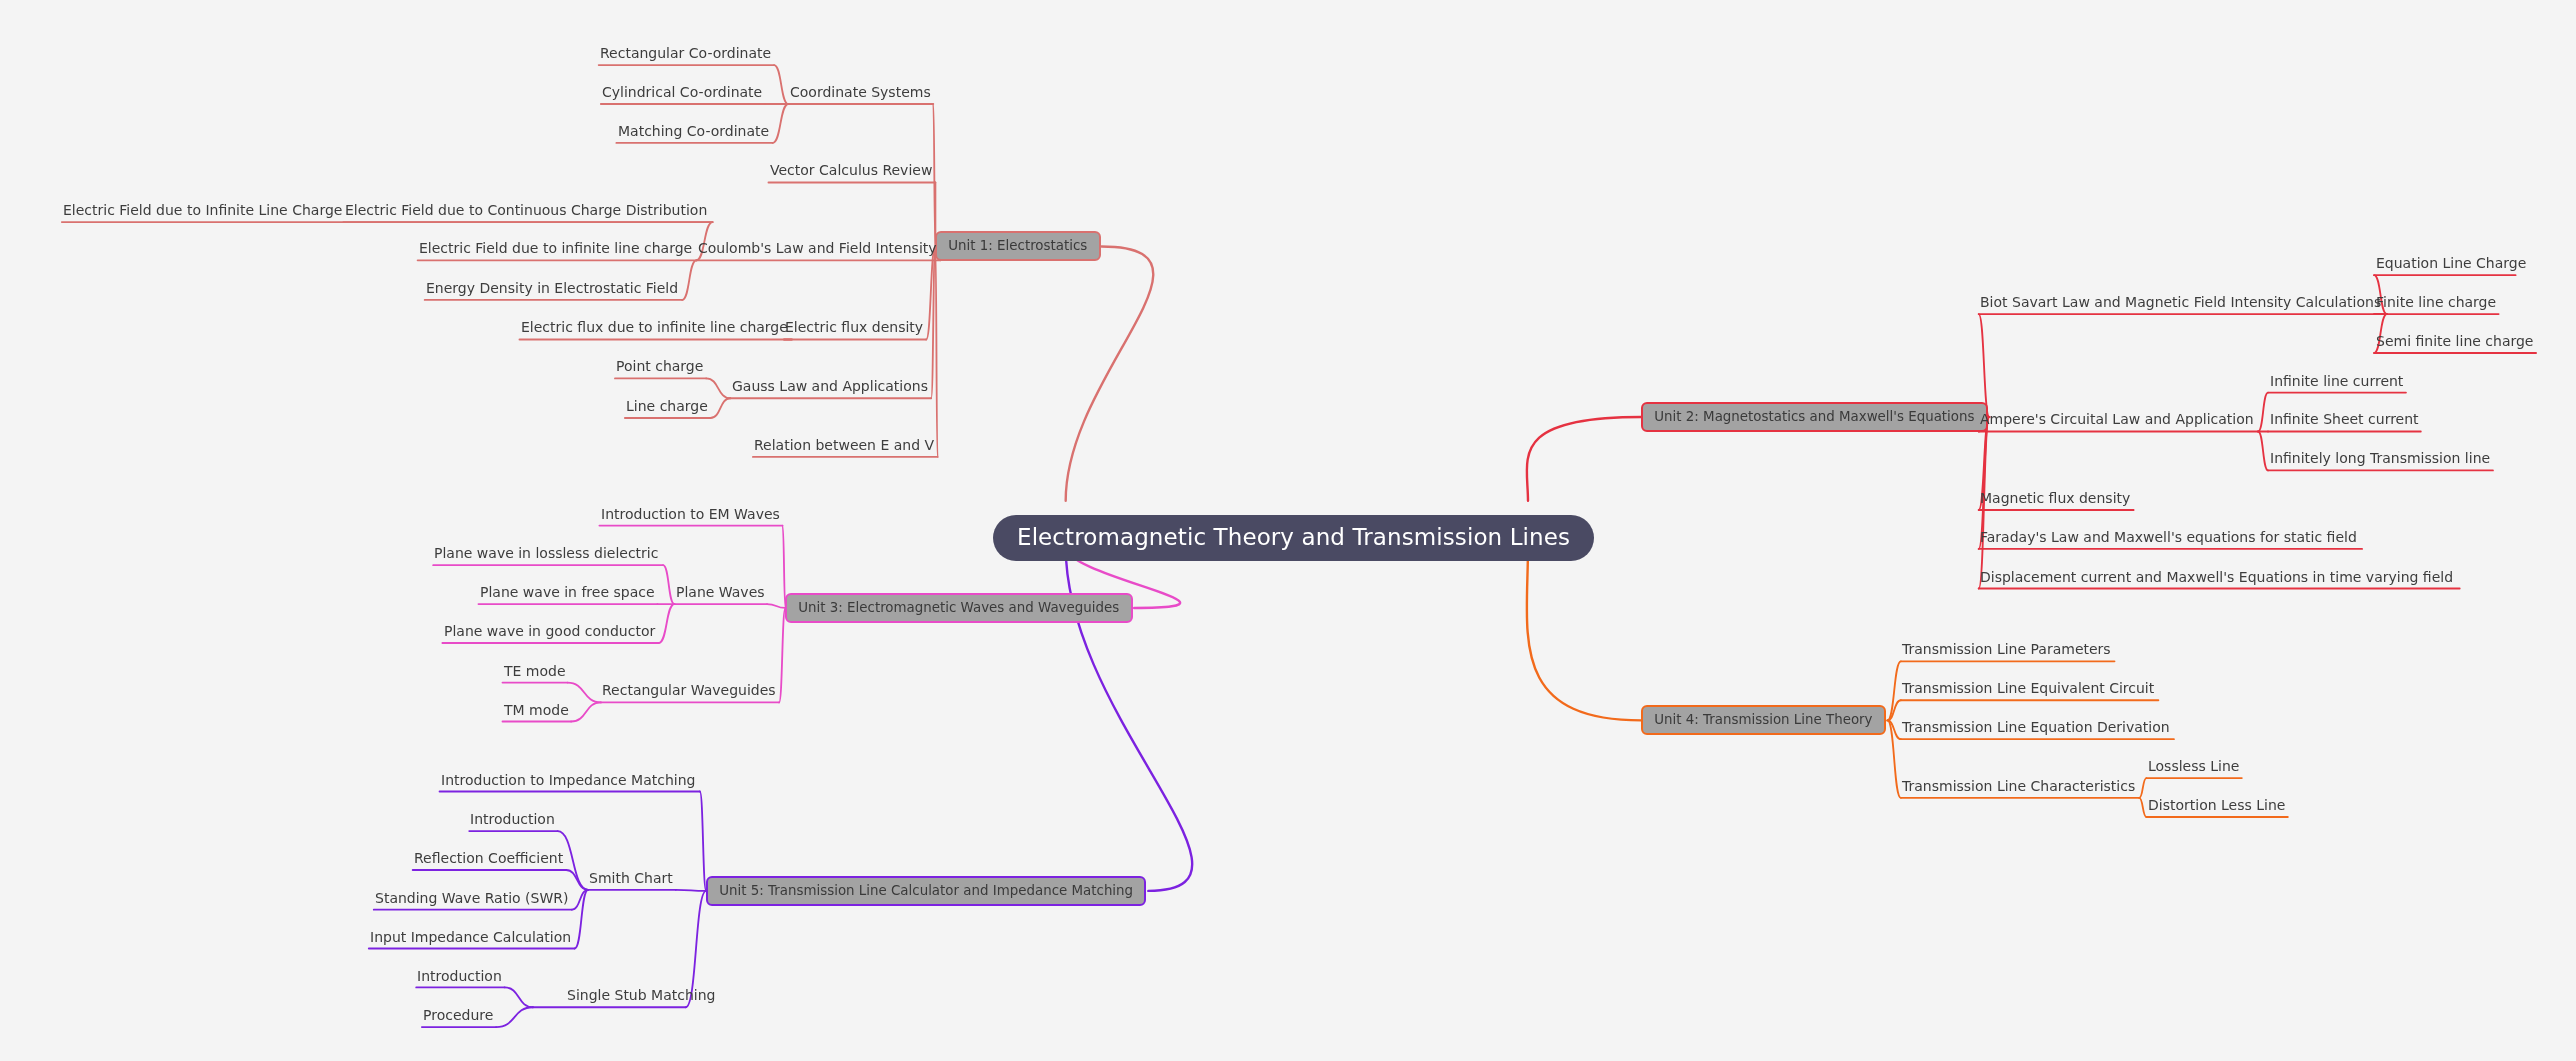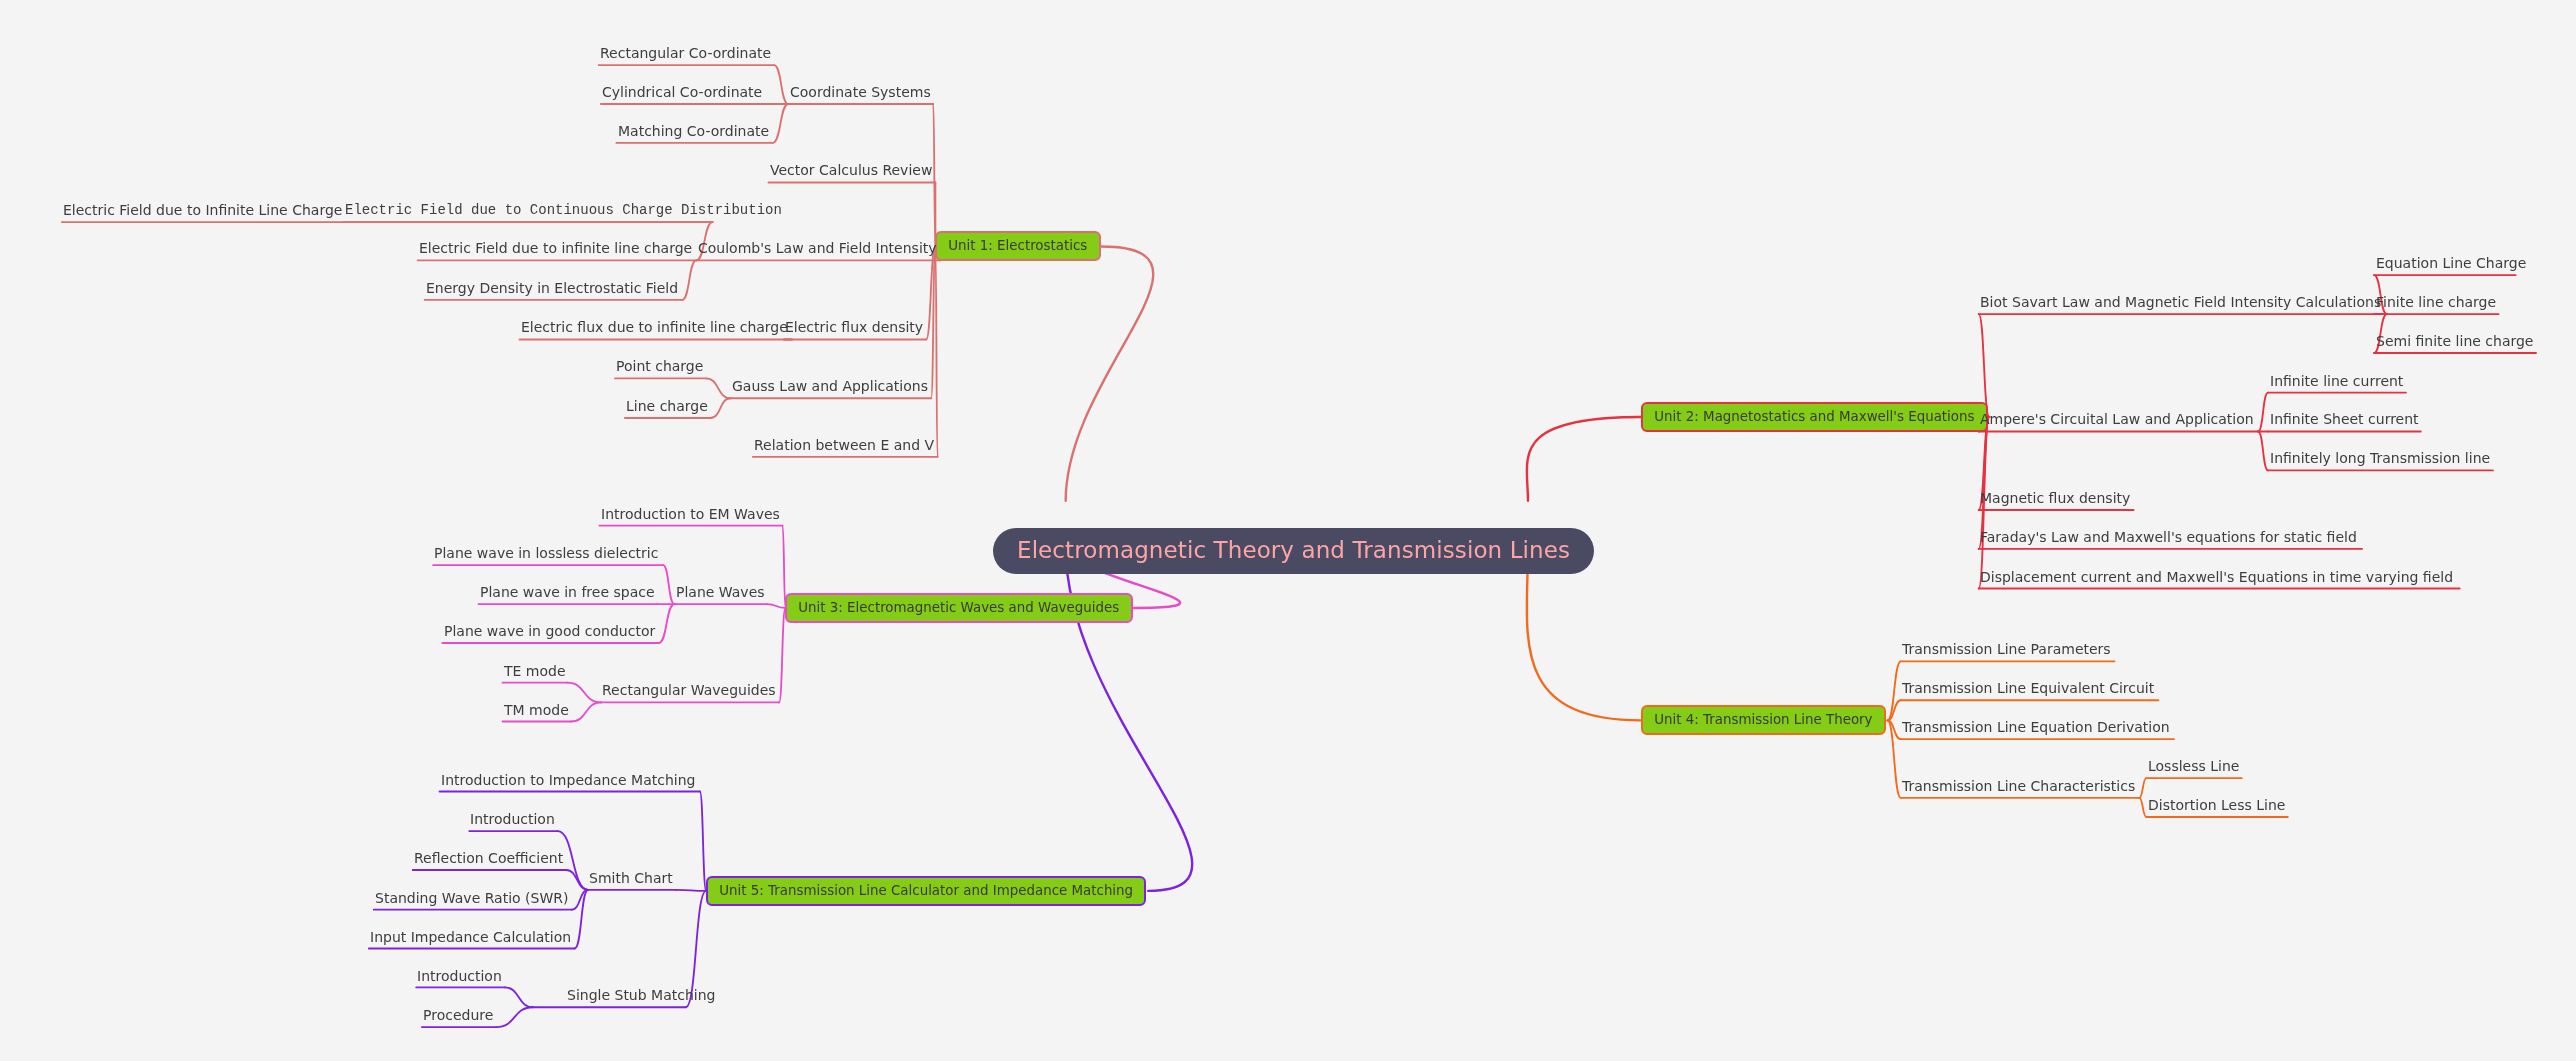--- a/index.html
+++ b/index.html
@@ -23,21 +23,21 @@
     font-size:23px;
     line-height:1;
     padding:11.3px 24px;
     white-space:nowrap;
     box-sizing:border-box;
     letter-spacing:0.1px;
   }
   
   .unit-node{
     position:absolute;
-    background:#84cc16;
+    background:#a3a3a3;
     border:2.1px solid #000;
     border-radius:6px;
     color:#3a3a3a;
     font-size:13.4px;
     line-height:1;
     padding:6.4px 11.3px;
     white-space:nowrap;
     box-sizing:border-box;
   }
   
@@ -153,37 +153,37 @@
       <path d="M 713 1396 C 735 1396, 731 1424, 753 1424" fill="none" stroke="#7c22e0" stroke-width="2.6" stroke-linecap="round"></path>
       <path d="M 596 1452 L 701 1452" fill="none" stroke="#7c22e0" stroke-width="2.6" stroke-linecap="round"></path>
       <path d="M 701 1452 C 729.6 1452, 724.4 1424, 753 1424" fill="none" stroke="#7c22e0" stroke-width="2.6" stroke-linecap="round"></path>
       <path d="M 1557 348.5 C 1747 348.5, 1506.2 528.25, 1506.2 708" fill="none" stroke="#d9716f" stroke-width="3.4" stroke-linecap="round"></path>
       <path d="M 1603 859.5 C 1793 859.5, 1506.2 816.25, 1506.2 773" fill="none" stroke="#e84bc8" stroke-width="3.4" stroke-linecap="round"></path>
       <path d="M 1623 1259.5 C 1813 1259.5, 1506.2 1016.25, 1506.2 773" fill="none" stroke="#7c22e0" stroke-width="3.4" stroke-linecap="round"></path>
       <path d="M 2320 589.5 C 2130 589.5, 2159.8 648.75, 2159.8 708" fill="none" stroke="#e53241" stroke-width="3.4" stroke-linecap="round"></path>
       <path d="M 2320 1018.5 C 2130 1018.5, 2159.8 895.75, 2159.8 773" fill="none" stroke="#f26a1b" stroke-width="3.4" stroke-linecap="round"></path>
     </svg>
 
-  <div class="root-node" id="root-node" style="background: rgb(74, 74, 99); color: #fca5a5; left: 993px; top: 528px;">Electromagnetic Theory and Transmission Lines</div>
+  <div class="root-node" id="root-node" style="background: rgb(74, 74, 99); color: #ffffff; left: 993px; top: 515px;">Electromagnetic Theory and Transmission Lines</div>
 
   <div class="unit-node" id="unit1-node" style="border-color: rgb(217, 113, 111); left: 935px; top: 231px;">Unit 1: Electrostatics</div>
   <div class="unit-node" id="unit2-node" style="border-color: rgb(229, 50, 65); left: 1641px; top: 402px;">Unit 2: Magnetostatics and Maxwell's Equations</div>
   <div class="unit-node" id="unit3-node" style="border-color: rgb(232, 75, 200); left: 785px; top: 593px;">Unit 3: Electromagnetic Waves and Waveguides</div>
   <div class="unit-node" id="unit4-node" style="border-color: rgb(242, 106, 27); left: 1641px; top: 705px;">Unit 4: Transmission Line Theory</div>
   <div class="unit-node" id="unit5-node" style="border-color: rgb(124, 34, 224); left: 706px; top: 876px;">Unit 5: Transmission Line Calculator and Impedance Matching</div>
 
   <div class="label" style="left:790px;top:85px;">Coordinate Systems</div>
   <div class="label" style="left:600px;top:46px;">Rectangular Co-ordinate</div>
   <div class="label" style="left:602px;top:85px;">Cylindrical Co-ordinate</div>
   <div class="label" style="left:618px;top:124px;">Matching Co-ordinate</div>
 
   <div class="label" style="left:770px;top:163px;">Vector Calculus Review</div>
 
   <div class="label" style="left:698px;top:241px;">Coulomb's Law and Field Intensity</div>
-  <div class="label" style="left:345px;top:203px;font-family:Liberation Mono, monospace;">Electric Field due to Continuous Charge Distribution</div>
+  <div class="label" style="left:345px;top:203px;">Electric Field due to Continuous Charge Distribution</div>
   <div class="label" style="left:63px;top:203px;">Electric Field due to Infinite Line Charge</div>
   <div class="label" style="left:419px;top:241px;">Electric Field due to infinite line charge</div>
   <div class="label" style="left:426px;top:281px;">Energy Density in Electrostatic Field</div>
 
   <div class="label" style="left:785px;top:320px;">Electric flux density</div>
   <div class="label" style="left:521px;top:320px;">Electric flux due to infinite line charge</div>
 
   <div class="label" style="left:732px;top:379px;">Gauss Law and Applications</div>
   <div class="label" style="left:616px;top:359px;">Point charge</div>
   <div class="label" style="left:626px;top:399px;">Line charge</div>

